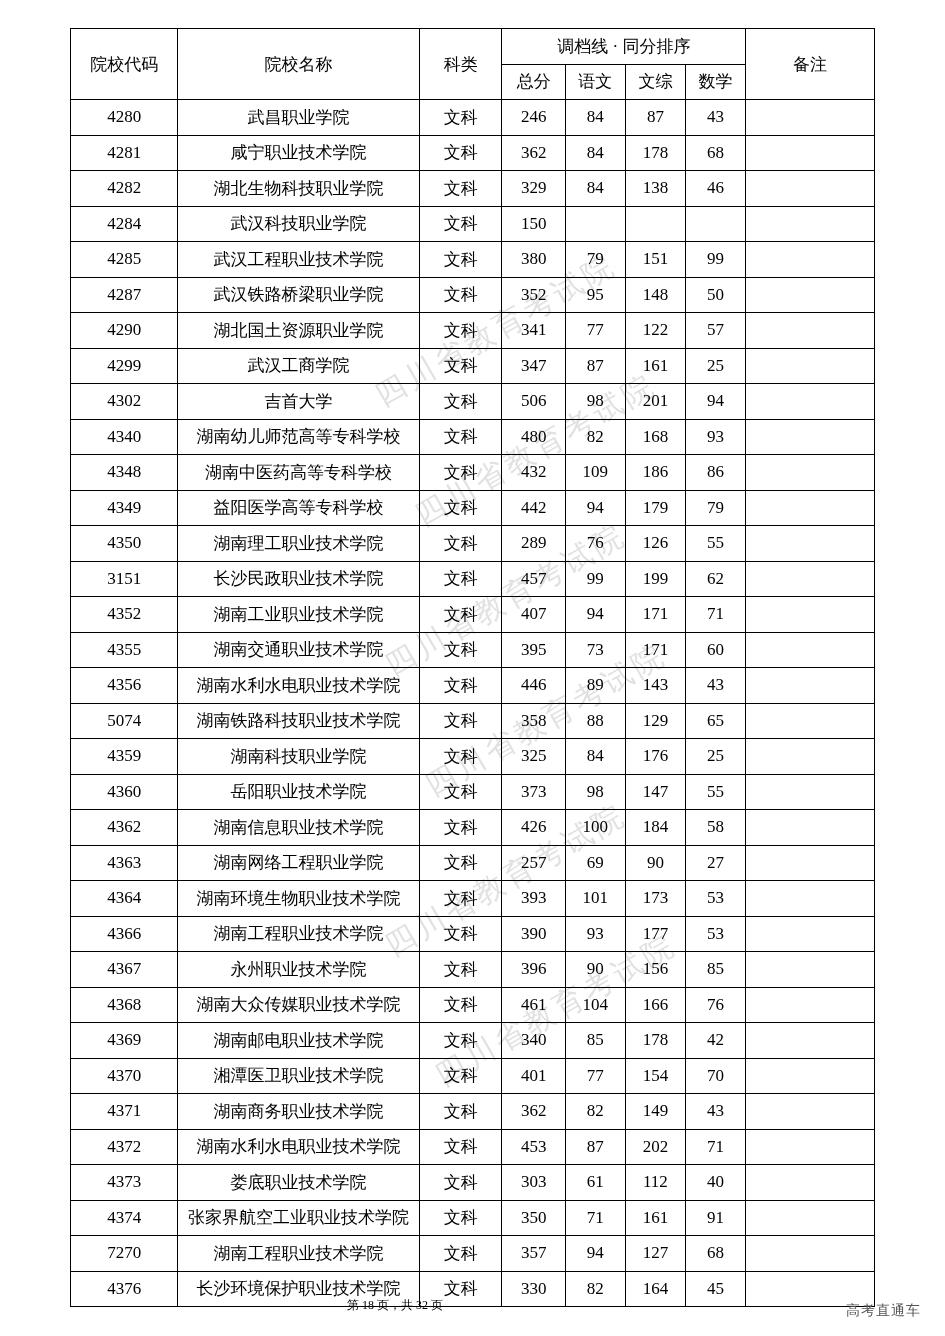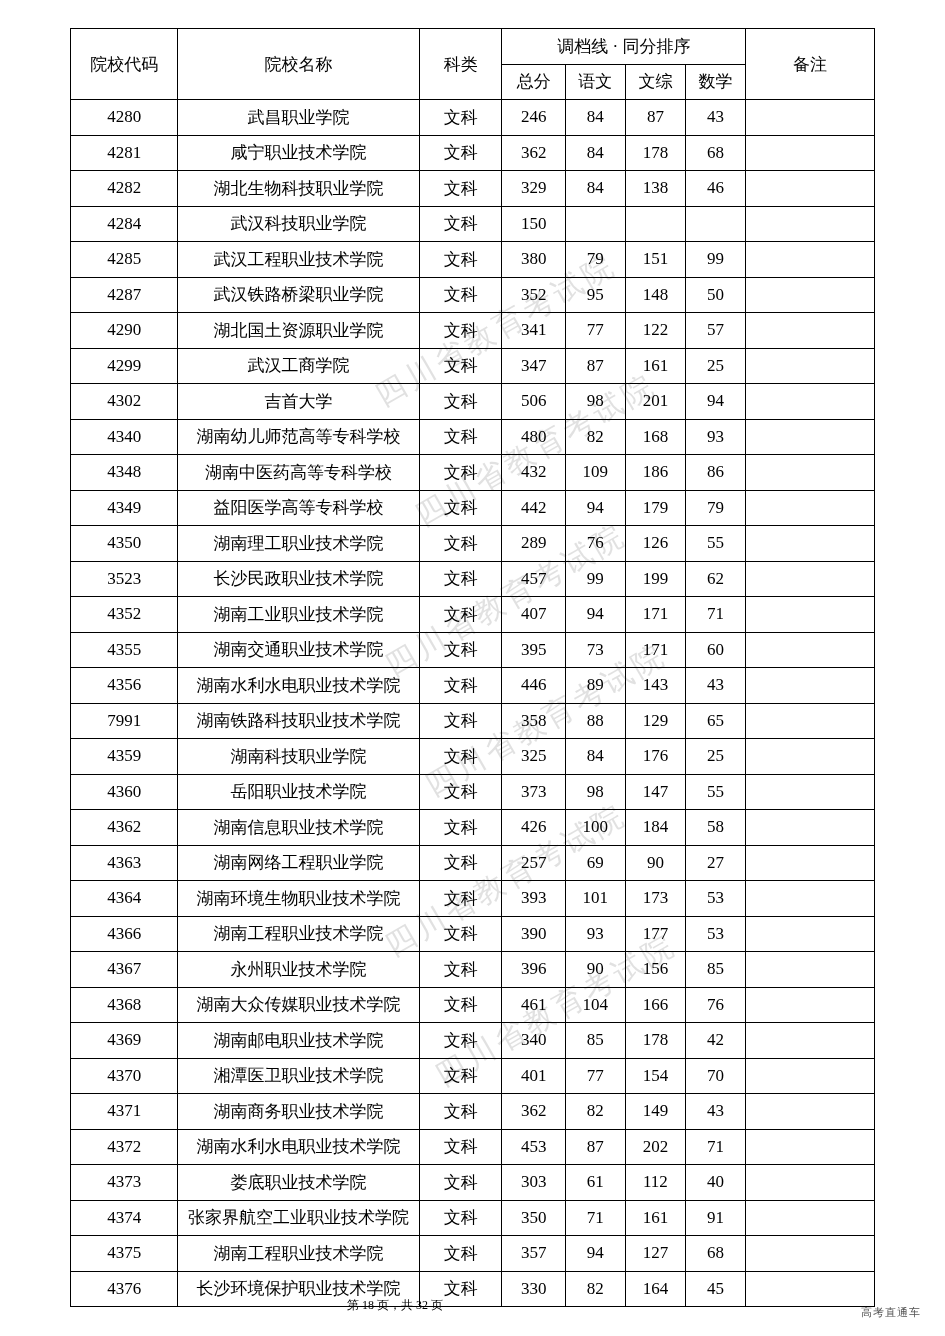--- a/index.html
+++ b/index.html
@@ -82,21 +82,21 @@
     bottom: 22px;
     width: 790px;
     text-align: center;
     font-size: 12px;
     z-index: 2;
   }
   .corner {
     position: absolute;
     right: 24px;
     bottom: 16px;
-    font-size: 11px;
+    font-size: 14px;
     color: #555;
     letter-spacing: 1px;
     z-index: 2;
   }
   .hdr-span {
     font-size: 17.5px;
     margin-top: 44px;
   }
 </style>
 </head>
@@ -264,21 +264,21 @@
           <td>4350</td>
           <td class="name">湖南理工职业技术学院</td>
           <td>文科</td>
           <td>289</td>
           <td>76</td>
           <td>126</td>
           <td>55</td>
           <td></td>
         </tr>
         <tr>
-          <td>3523</td>
+          <td>3151</td>
           <td class="name">长沙民政职业技术学院</td>
           <td>文科</td>
           <td>457</td>
           <td>99</td>
           <td>199</td>
           <td>62</td>
           <td></td>
         </tr>
         <tr>
           <td>4352</td>
@@ -304,21 +304,21 @@
           <td>4356</td>
           <td class="name">湖南水利水电职业技术学院</td>
           <td>文科</td>
           <td>446</td>
           <td>89</td>
           <td>143</td>
           <td>43</td>
           <td></td>
         </tr>
         <tr>
-          <td>7991</td>
+          <td>5074</td>
           <td class="name">湖南铁路科技职业技术学院</td>
           <td>文科</td>
           <td>358</td>
           <td>88</td>
           <td>129</td>
           <td>65</td>
           <td></td>
         </tr>
         <tr>
           <td>4359</td>
@@ -454,21 +454,21 @@
           <td>4374</td>
           <td class="name">张家界航空工业职业技术学院</td>
           <td>文科</td>
           <td>350</td>
           <td>71</td>
           <td>161</td>
           <td>91</td>
           <td></td>
         </tr>
         <tr>
-          <td>4375</td>
+          <td>7270</td>
           <td class="name">湖南工程职业技术学院</td>
           <td>文科</td>
           <td>357</td>
           <td>94</td>
           <td>127</td>
           <td>68</td>
           <td></td>
         </tr>
         <tr>
           <td>4376</td>

